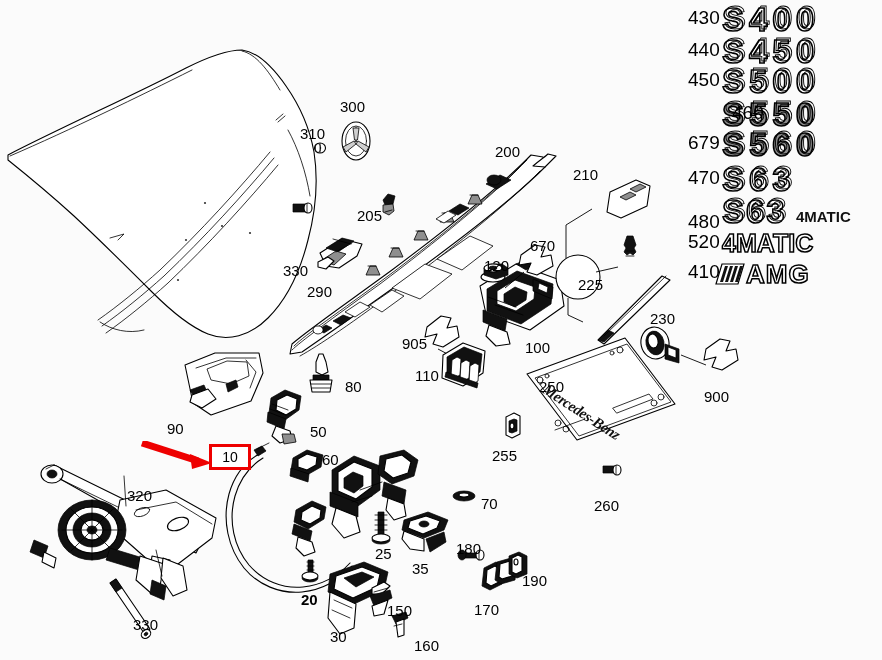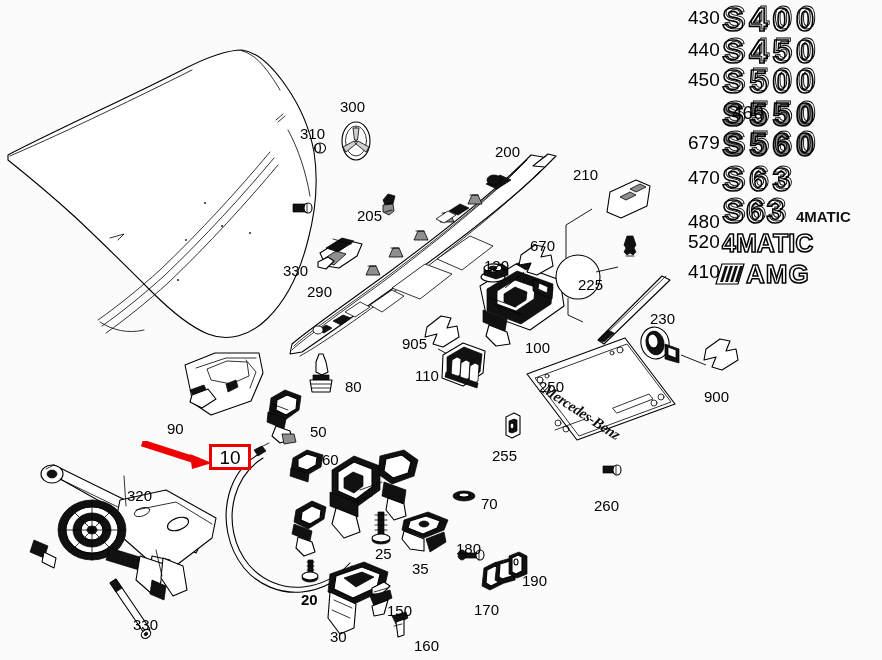--- a/index.html
+++ b/index.html
@@ -43,21 +43,21 @@
     position:absolute;
     left:209px;top:444px;
     width:42px;height:26px;
     border:3px solid #ee0000;
     background:#ffffff;
     box-sizing:border-box;
     display:flex;align-items:center;justify-content:center;
   }
   #hl-box span{
     font-family:"Liberation Sans", sans-serif;
-    font-size:19px;color:#000;line-height:1;
+    font-size:14px;color:#000;line-height:1;
   }
   #hl-arrow{
     position:absolute;left:140px;top:441px;width:76px;height:30px;
   }
   .badge-list{position:absolute;left:688px;top:0;width:194px;height:292px;}
 </style>
 </head>
 <body>
 
 <div id="stage">

